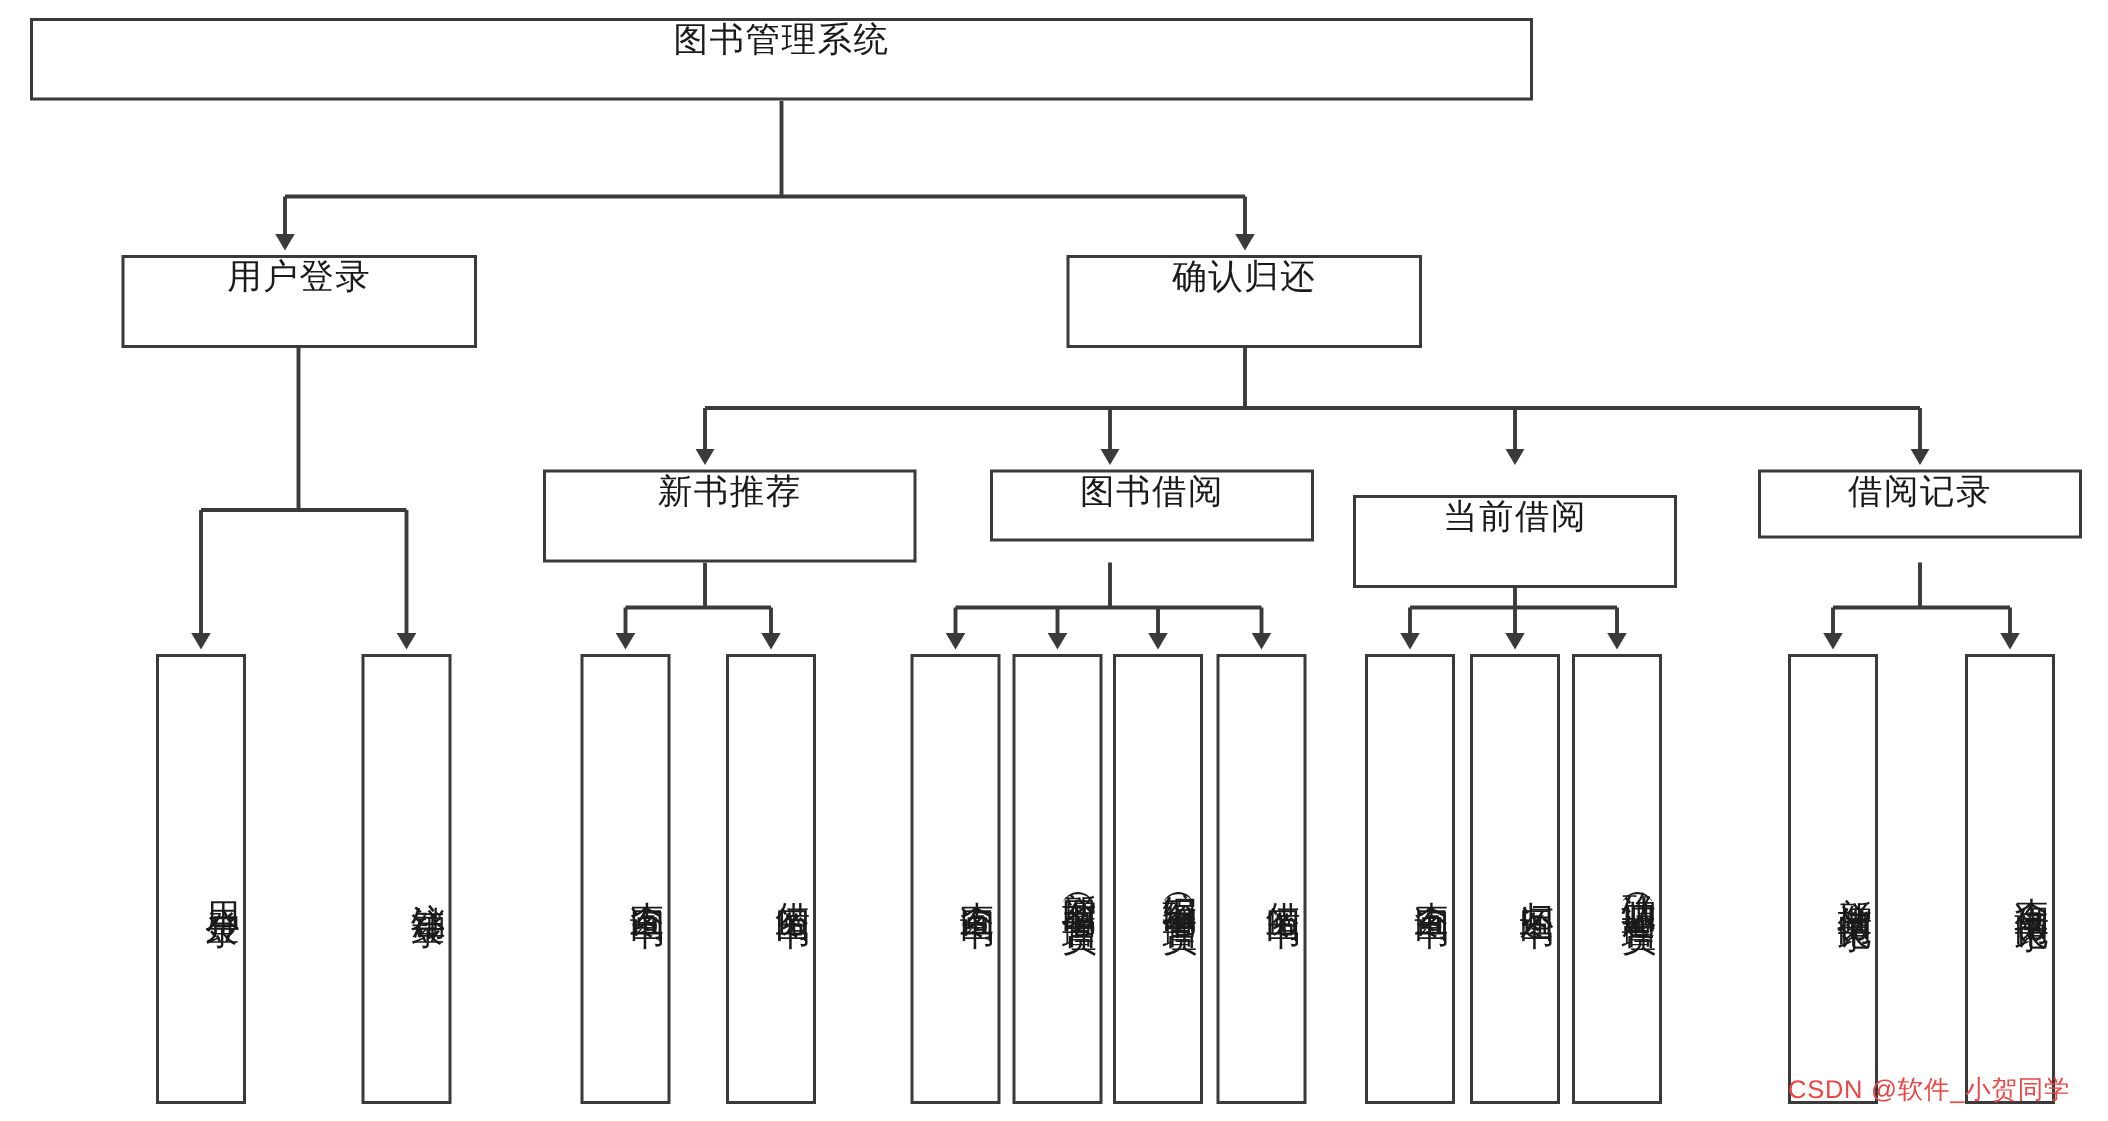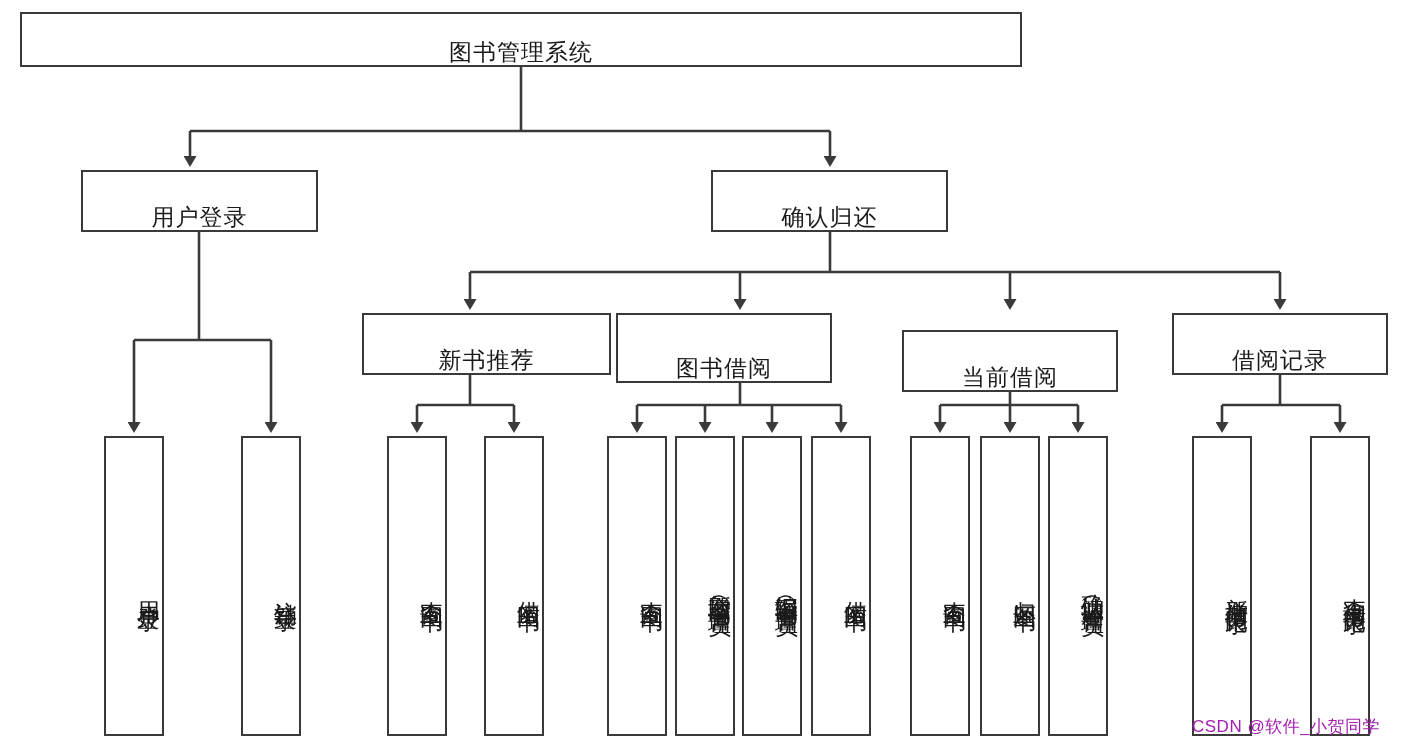--- a/index.html
+++ b/index.html
@@ -25,21 +25,21 @@
     width: 1405px;
     height: 747px;
   }
   
   .node {
     position: absolute;
     box-sizing: border-box;
     background: #ffffff;
     border: 2px solid #3a3a3a;
     display: flex;
-    align-items: flex-end;
+    align-items: flex-start;
     justify-content: center;
     color: #1a1a1a;
     z-index: 3;
   }
   .node.horiz {
     font-size: 23px;
     letter-spacing: 1px;
     line-height: 1.1;
     text-align: center;
   }
@@ -54,21 +54,21 @@
     padding-top: 6px;
   }
   .node.vert .vlabel {
     writing-mode: vertical-rl;
     text-orientation: upright;
     display: block;
   }
   .node-root   { font-size: 24px; }
   .watermark {
     position: absolute;
-    color: #a21caf;
+    color: #ef4444;
     font-size: 17px;
     letter-spacing: 0.5px;
     white-space: nowrap;
     z-index: 6;
     pointer-events: none;
   }
 </style>
 </head>
 <body>
 
@@ -135,29 +135,29 @@
   </div>
 
   <div class="node horiz" style="left:711px; top:170px; width:237px; height:62px;">
     <span>确认归还</span>
   </div>
 
   <div class="node horiz" style="left:362px; top:313px; width:249px; height:62px;">
     <span>新书推荐</span>
   </div>
 
-  <div class="node horiz" style="left:616px; top:313px; width:216px; height:70px;">
+  <div class="node horiz" style="left:660px; top:313px; width:216px; height:48px;">
     <span>图书借阅</span>
   </div>
 
   <div class="node horiz" style="left:902px; top:330px; width:216px; height:62px;">
     <span>当前借阅</span>
   </div>
 
-  <div class="node horiz" style="left:1172px; top:313px; width:216px; height:62px;">
+  <div class="node horiz" style="left:1172px; top:313px; width:216px; height:46px;">
     <span>借阅记录</span>
   </div>
 
   <div class="node vert" style="left:104px; top:436px; width:60px; height:300px;">
     <span class="vlabel">用户登录</span>
   </div>
 
   <div class="node vert" style="left:241px; top:436px; width:60px; height:300px;">
     <span class="vlabel">注销登录</span>
   </div>

